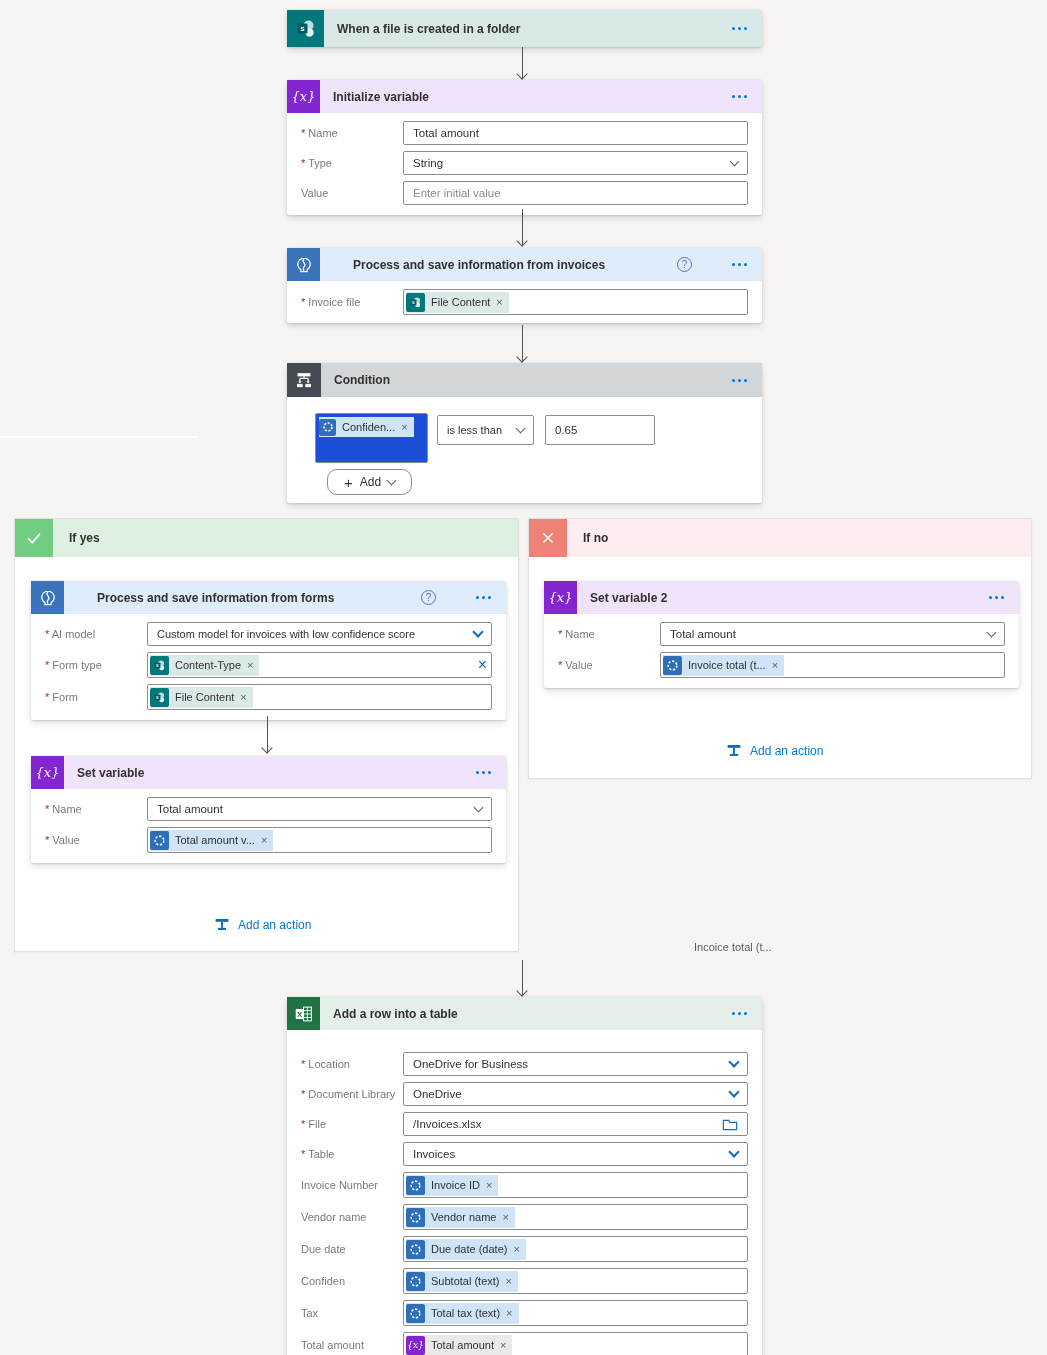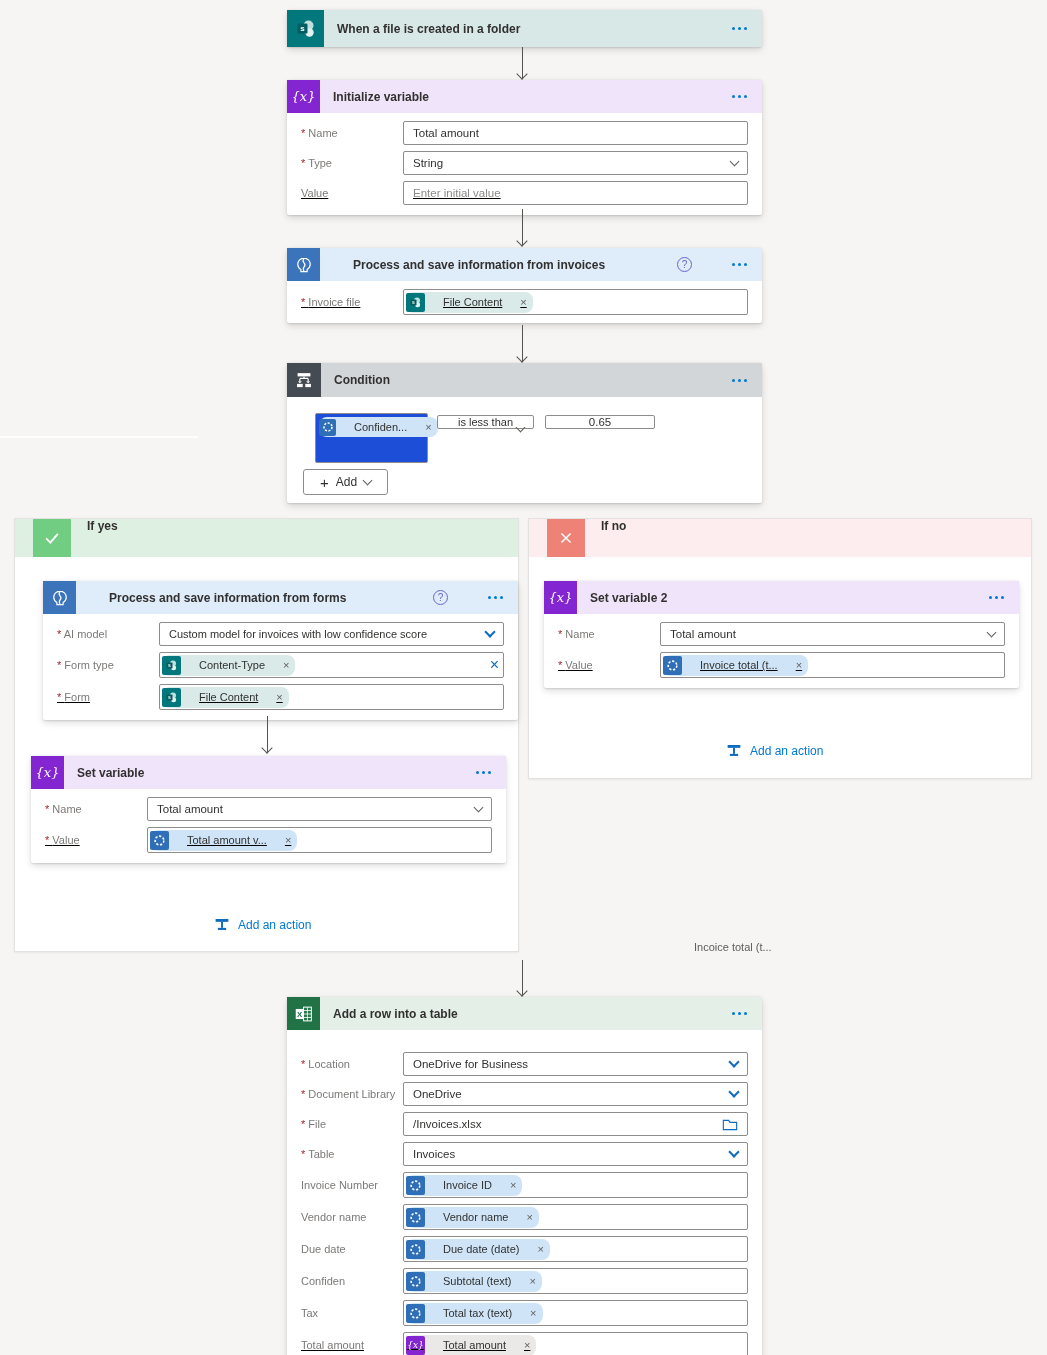--- a/index.html
+++ b/index.html
@@ -26,36 +26,36 @@
   .hd-teal   { background: #d8e8e7; }  .ic-teal   { background: #03787c; }
   .hd-purple { background: #f0e4fa; }  .ic-purple { background: #8326d1; }
   .hd-blue   { background: #dfecf9; gap: 20px; }  .ic-blue   { background: #3b74ba; }
   .hd-gray   { background: #d3d6d9; }  .ic-gray   { background: #444b52; }
   .hd-green  { background: #e3efe7; }  .ic-green  { background: #217346; }
 
   .vx { color: #fff; font-size: 13px; font-style: italic; font-family: "DejaVu Serif", serif; }
 
   .cbody { padding: 8px 14px 6px; }
   .frow { display: flex; align-items: center; margin-bottom: 6px; }
-  .frow:last-child { margin-bottom: 4px; text-decoration: underline; }
+  .frow:last-child { margin-bottom: 4px; }
   .flabel { width: 102px; flex: none; font-size: 11px; color: #7c7a78; padding-right: 6px; }
   .req .flabel::before { content: "* "; color: #a4262c; }
   .fctrl { flex: 1; height: 24px; border: 1px solid #8f8d8b; border-radius: 2px; background: #fff;
            display: flex; align-items: center; padding: 0 9px; font-size: 11.5px; color: #323130;
            position: relative; cursor: text; }
   .fctrl.tok { padding: 0 2px; }
   input.fctrl { font-family: inherit; outline: none; }
   input.fctrl::placeholder { color: #8c8a88; }
 
   .chev { width: 7px; height: 7px; border-right: 1.5px solid #605e5c; border-bottom: 1.5px solid #605e5c;
           transform: rotate(45deg); margin-left: auto; margin-top: -4px; flex: none; cursor: pointer; }
   .chev.blue { width: 8px; height: 8px; border-right: 2px solid #0f6cbd; border-bottom: 2px solid #0f6cbd; }
 
   
-  .chip { display: inline-flex; align-items: center; gap: 18px; border-radius: 8px; font-size: 11px;
+  .chip { display: inline-flex; align-items: center; gap: 6px; border-radius: 0; font-size: 11px;
           color: #323130; padding-right: 6px; height: 21px; cursor: pointer; white-space: nowrap; }
   .chip .ci { width: 19px; height: 19px; border-radius: 2px; flex: none; display: flex;
               align-items: center; justify-content: center; }
   .chip.teal { background: #d9eae9; } .chip.teal .ci { background: #03787c; }
   .chip.blue { background: #cfe4f7; } .chip.blue .ci { background: #2f6fb8; }
   .chip.gray { background: #ebe9e7; } .chip.gray .ci { background: #8326d1; }
   .chip .vx { font-size: 9px; }
   .chx { color: #5f5d5b; font-size: 11px; line-height: 1; cursor: pointer; }
   .chx::before { content: "×"; }
   .clearx { margin-left: auto; color: #0f6cbd; font-size: 16px; line-height: 1; cursor: pointer; padding: 0 2px; }
@@ -66,32 +66,32 @@
   .arrow::after { content: ""; position: absolute; left: -5px; bottom: 0; width: 7px; height: 7px;
                   border-right: 1.6px solid #56534f; border-bottom: 1.6px solid #56534f;
                   transform: rotate(45deg); }
 
   
   .cond-body { position: relative; height: 106px; }
   .cond-tokenbox { position: absolute; left: 28px; top: 16px; width: 113px; height: 50px;
                    border: 1px solid #8f8d8b; border-radius: 2px; background: #1d4ed8; padding: 3px; }
   .cond-op { position: absolute; left: 150px; top: 18px; width: 97px; height: 26px; }
   .cond-val { position: absolute; left: 258px; top: 18px; width: 110px; height: 26px; }
-  .cond-op .fctrl, .cond-val .fctrl { height: 14px; flex-direction: column; }
-  .addbtn { position: absolute; left: 16px; top: 72px; width: 85px; height: 26px;
-            border: 1px solid #8f8d8b; border-radius: 3px; background: #fff; display: flex;
+  .cond-op .fctrl, .cond-val .fctrl { height: 30px; }
+  .addbtn { position: absolute; left: 40px; top: 72px; width: 85px; height: 26px;
+            border: 1px solid #8f8d8b; border-radius: 10px; background: #fff; display: flex;
             align-items: center; justify-content: center; gap: 7px; font-size: 12px; color: #323130;
             cursor: pointer; }
   .plus::before { content: "+"; font-size: 15px; color: #323130; }
   .addbtn .chev { margin: -3px 0 0 0; }
 
   
   .branch { position: absolute; background: #fff; border: 1px solid #e4e2e0;
             box-shadow: 0 1px 2px rgba(0,0,0,.06); }
-  .bhead { display: flex; align-items: flex-start; height: 38px; cursor: pointer; padding-left: 18px; }
+  .bhead { display: flex; align-items: center; height: 38px; cursor: pointer; }
   .bicon { width: 38px; height: 38px; flex: none; display: flex; align-items: center; justify-content: center; }
   .yes .bhead { background: #def0e2; } .yes .bicon { background: #71cd82; }
   .no  .bhead { background: #fdedee; } .no  .bicon { background: #ee8277; }
   .btitle { padding-left: 16px; font-size: 12px; font-weight: 600; color: #323130; }
 
   .addaction { position: absolute; display: flex; align-items: center; gap: 7px; color: #0078d4;
                font-size: 12px; cursor: pointer; }
 
   .floating-text { position: absolute; left: 694px; top: 941px; font-size: 11px; color: #5f5d5b; }
   .artifact-line { position: absolute; left: 0; top: 436px; width: 198px; height: 2px;
@@ -252,21 +252,21 @@
   <div class="branch yes" style="left:14px; top:518px; width:505px; height:434px;">
     <div class="bhead">
       <div class="bicon">
         <svg width="20" height="20" viewBox="0 0 24 24" fill="none" stroke="#fff" stroke-width="2.2">
             <path d="M5 12.5 L10 17.5 L19 7"></path>
           </svg>
       </div>
       <div class="btitle">If yes</div>
     </div>
 
-    <div class="card" style="left:28px; top:62px; width:475px;">
+    <div class="card" style="left:16px; top:62px; width:475px;">
       <div class="chead hd-blue">
         <div class="cicon ic-blue">
           <svg width="22" height="22" viewBox="0 0 24 24" fill="none" stroke="#fff" stroke-width="1.3">
             <path d="M12 4.5 C8.2 4.5 5.2 7.4 5.2 11.3 C5.2 13.8 6.6 15.9 8.6 17 L8.6 19.3 L15.4 19.3 L15.4 17 C17.4 15.9 18.8 13.8 18.8 11.3 C18.8 7.4 15.8 4.5 12 4.5 Z"></path>
             <path d="M12 4.8 C10.6 6.6 10.6 8.2 12 9.7 C13.4 11.2 13.4 12.8 12 14.2 C10.9 15.3 10.9 16.6 12 19.2"></path>
           </svg>
         </div>
         <div class="ctitle">Process and save information from forms</div>
         <div class="helpq"></div>
         <div class="dots">

